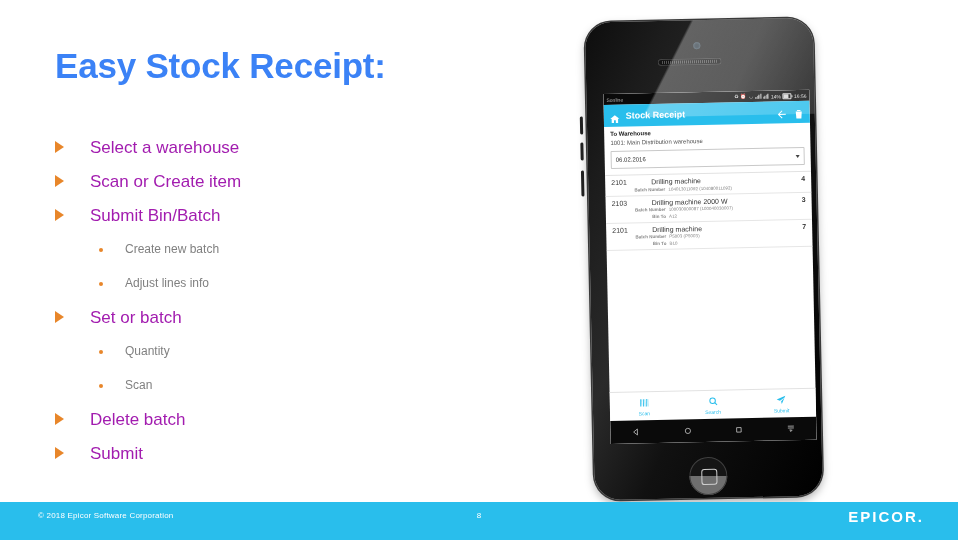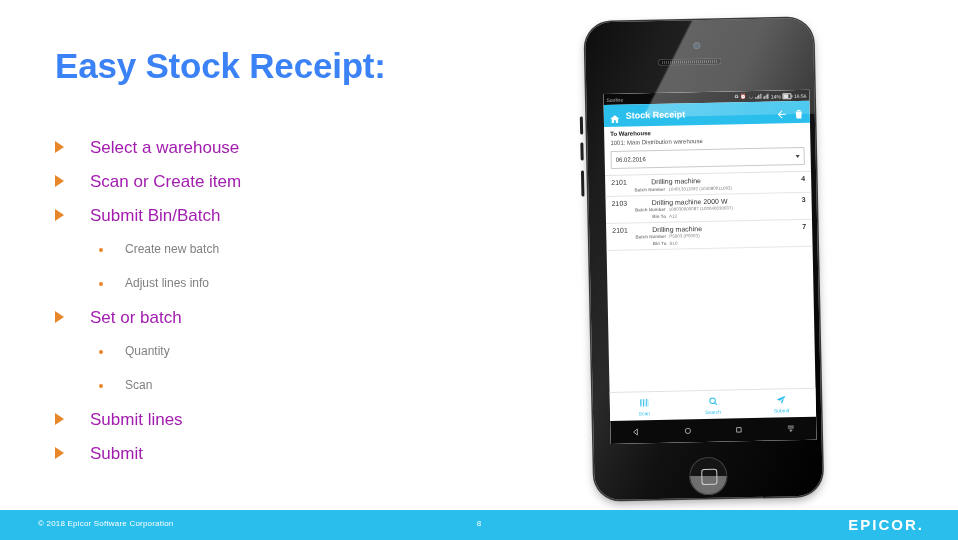--- a/index.html
+++ b/index.html
@@ -43,21 +43,21 @@
     line-height:31px;white-space:nowrap;
   }
   .b-l2 .txt{
     margin-left:22px;
     font-size:12px;color:#808080;
     line-height:31px;white-space:nowrap;
   }
 
   
   .footer{
-    position:absolute;left:0;right:0;bottom:0;height:30px;
+    position:absolute;left:0;right:0;bottom:0;height:38px;
     background:#29BEEC;
   }
   .footer .copy{
     position:absolute;left:38px;top:9px;
     font-size:8px;color:#ffffff;letter-spacing:.2px;white-space:nowrap;
   }
   .footer .pagenum{
     position:absolute;left:0;right:0;top:9px;
     text-align:center;font-size:8px;color:#ffffff;
   }
@@ -210,21 +210,21 @@
       <div class="b-row b-l2">
         <span class="dot"></span>
         <span class="txt">Quantity</span>
       </div>
       <div class="b-row b-l2">
         <span class="dot"></span>
         <span class="txt">Scan</span>
       </div>
       <div class="b-row b-l1">
         <span class="tri"></span>
-        <span class="txt">Submit lines</span>
+        <span class="txt">Delete batch</span>
       </div>
       <div class="b-row b-l1">
         <span class="tri"></span>
         <span class="txt">Submit</span>
       </div>
     </div>
 
   <div class="phone-wrap">
     <div class="side-btn" style="top:96px;height:18px"></div>
     <div class="side-btn" style="top:122px;height:18px"></div>

